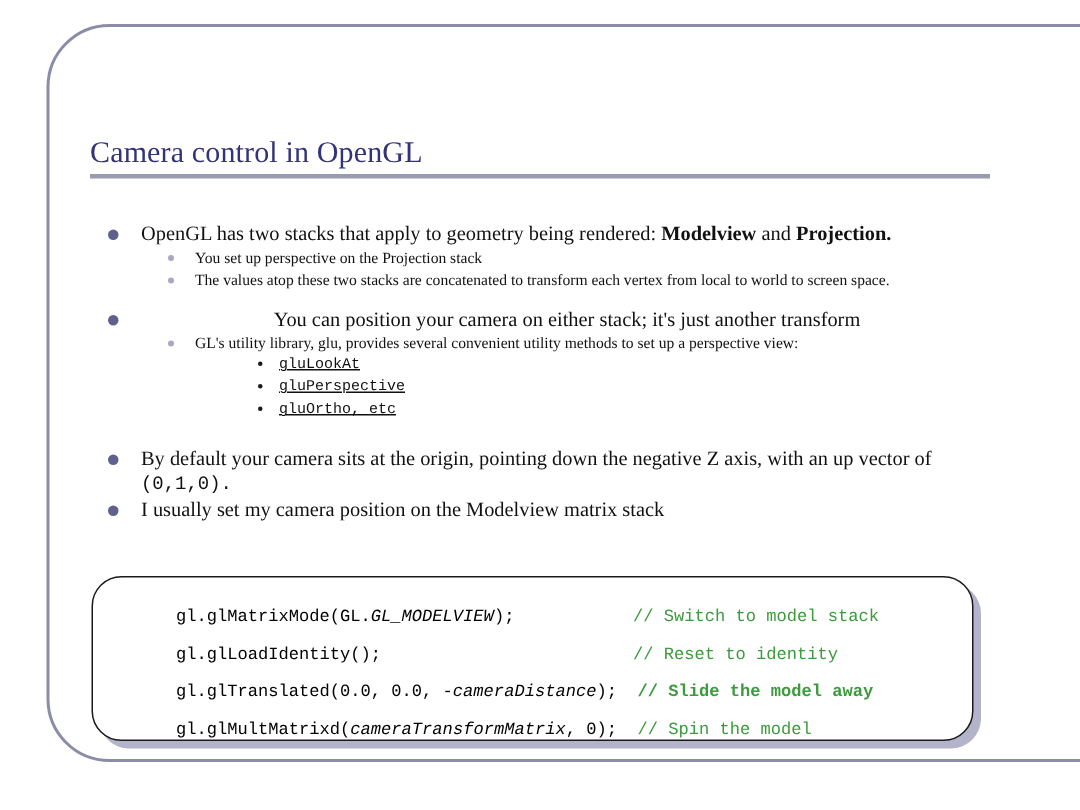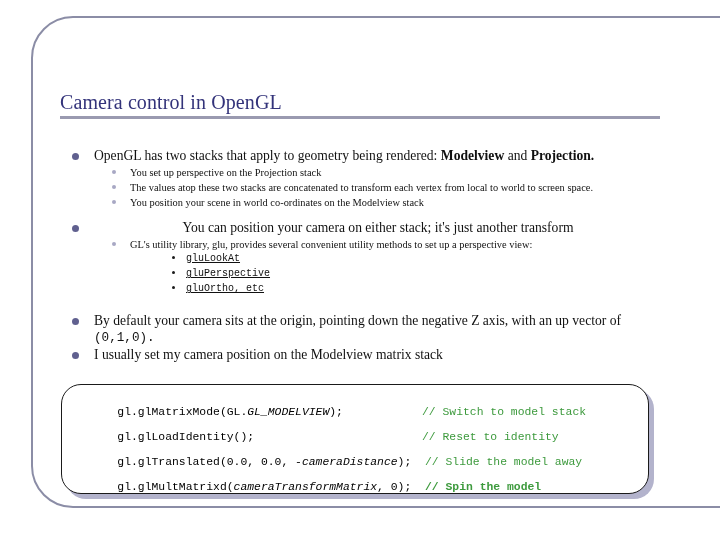--- a/index.html
+++ b/index.html
@@ -185,32 +185,28 @@
   <div class="lvl2">
     <span class="bullet"></span>
     <span>You set up perspective on the Projection stack</span>
   </div>
 
   <div class="lvl2">
     <span class="bullet"></span>
     <span>The values atop these two stacks are concatenated to transform each vertex from local to world to screen space.</span>
   </div>
 
+
+  <div class="lvl1 gap-top">
+    <span class="bullet"></span>
+    <span>You can position your camera on either stack; it's just another transform</span>
+  </div>
+
   <div class="lvl2">
     <span class="bullet"></span>
-    <span>You position your scene in world co-ordinates on the Modelview stack</span>
-  </div>
-
-  <div class="lvl1 gap-top">
-    <span class="bullet"></span>
-    <span>You can position your camera on either stack; it's just another transform</span>
-  </div>
-
-  <div class="lvl2">
-    <span class="bullet"></span>
     <span>GL's utility library, glu, provides several convenient utility methods to set up a perspective view:</span>
   </div>
 
   <div class="lvl3">
     <span class="bullet"></span>
     <span class="mono-code">gluLookAt</span>
   </div>
 
   <div class="lvl3">
     <span class="bullet"></span>
@@ -240,20 +236,20 @@
 
   <div class="code-line">
     <span>gl.glMatrixMode(GL.</span><span class="ital">GL_MODELVIEW</span><span>);</span><span class="cmt cmt-far">// Switch to model stack</span>
   </div>
 
   <div class="code-line">
     <span>gl.glLoadIdentity();</span><span class="cmt cmt-far">// Reset to identity</span>
   </div>
 
   <div class="code-line">
-    <span>gl.glTranslated(0.0, 0.0, -</span><span class="ital">cameraDistance</span><span>);</span><span class="cmt" style="position: static;">  // Slide the model away</span>
-  </div>
-
-  <div class="code-line">
-    <span>gl.glMultMatrixd(</span><span class="ital">cameraTransformMatrix</span><span>, 0);</span><span class="cmt" style="position: static; font-weight: bold;">  // Spin the model</span>
+    <span>gl.glTranslated(0.0, 0.0, -</span><span class="ital">cameraDistance</span><span>);</span><span class="cmt" style="position: static; font-weight: bold;">  // Slide the model away</span>
+  </div>
+
+  <div class="code-line">
+    <span>gl.glMultMatrixd(</span><span class="ital">cameraTransformMatrix</span><span>, 0);</span><span class="cmt" style="position: static;">  // Spin the model</span>
   </div>
 
 </div>
 
 </body></html>

